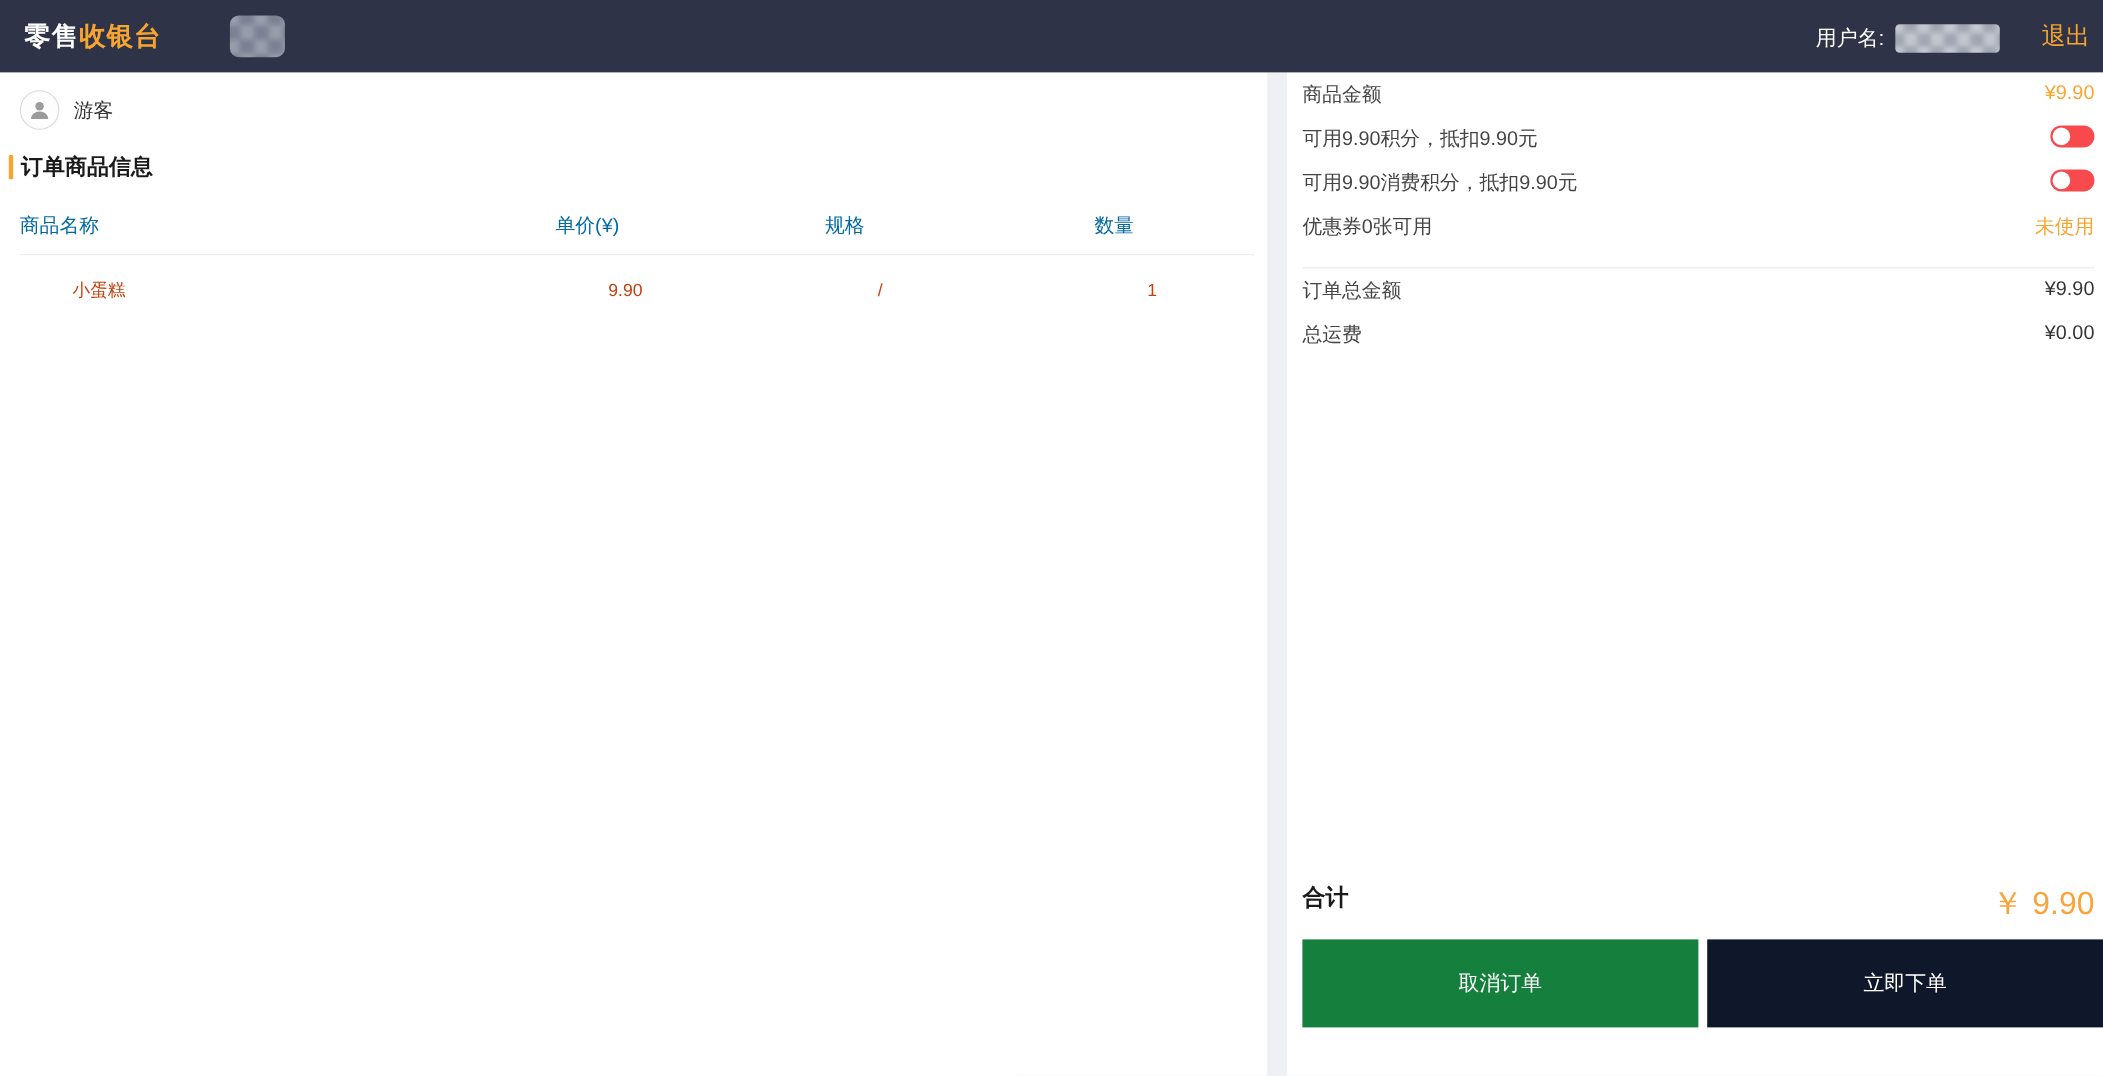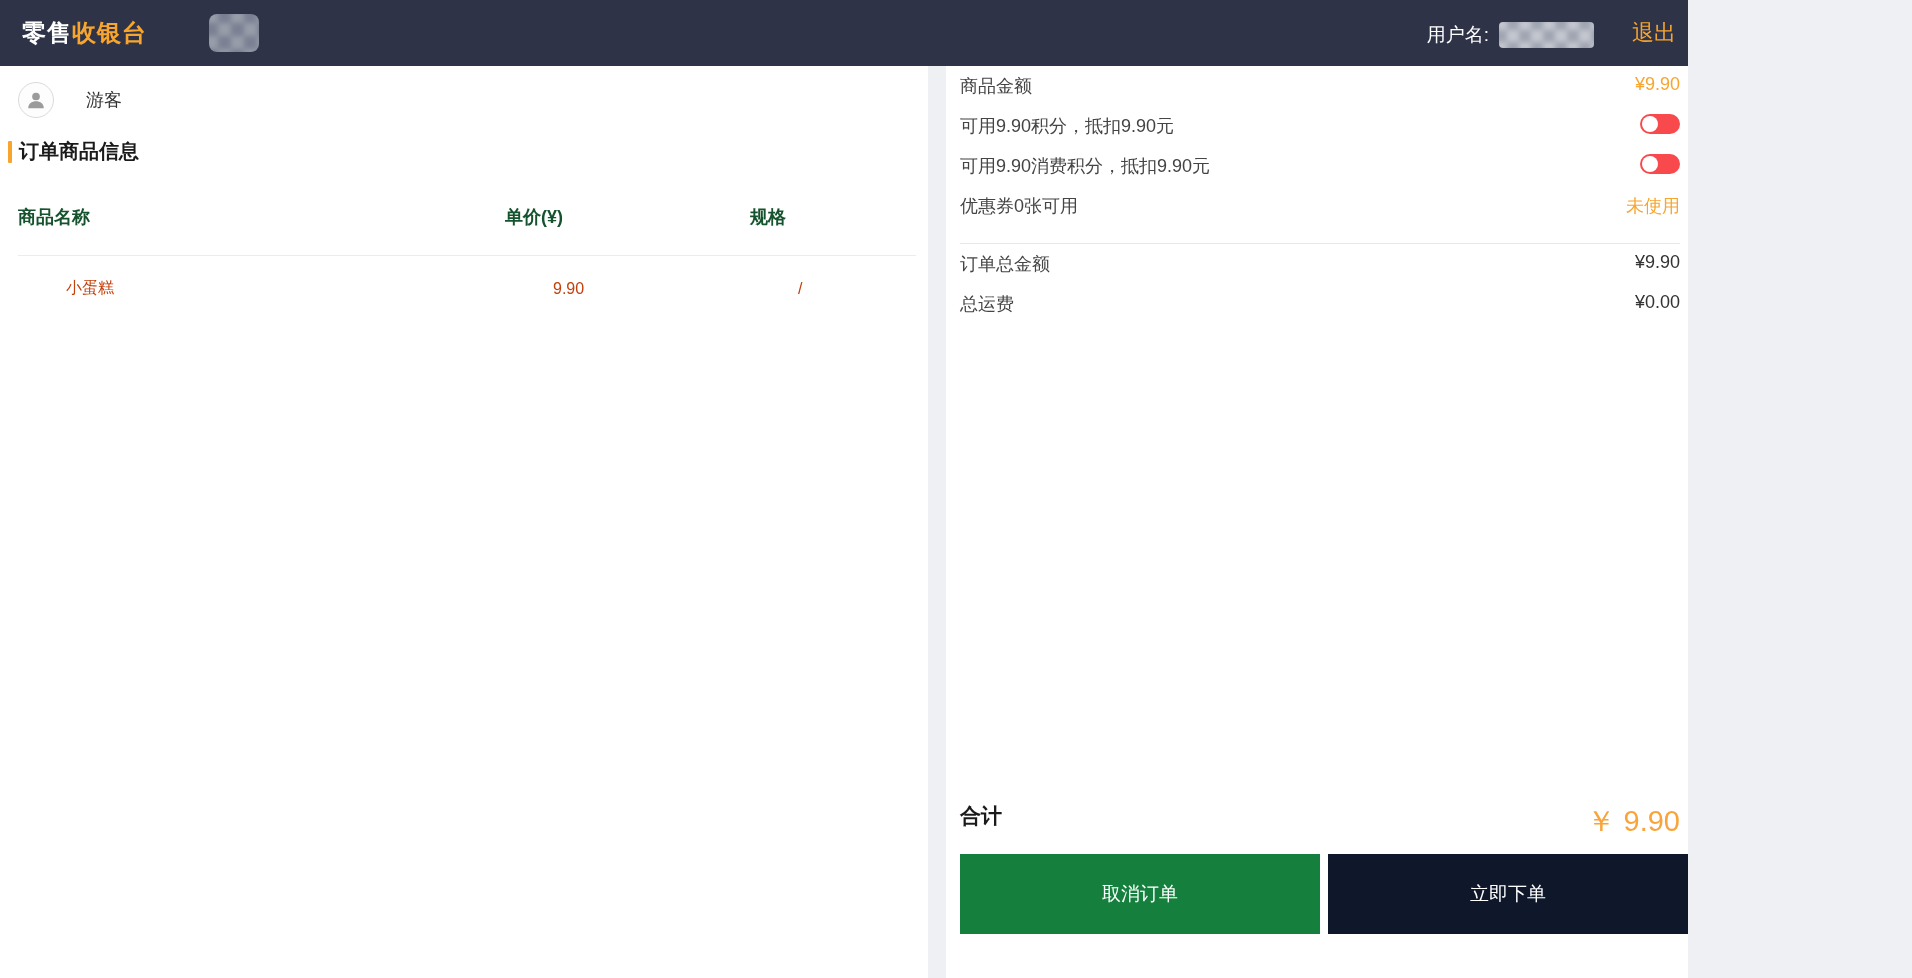--- a/index.html
+++ b/index.html
@@ -1,21 +1,21 @@
 <!DOCTYPE html>
 <html><head>
 <meta charset="utf-8">
 <style>
   * { margin:0; padding:0; box-sizing:border-box; }
   html,body { width:1912px; height:978px; overflow:hidden; }
   body {
     font-family:"Liberation Sans","DejaVu Sans",sans-serif;
     background:#eef0f4; color:#333;
   }
-  .app { width:1688px; height:978px; display:flex; flex-direction:column; }
+  .app { width:1912px; height:978px; display:flex; flex-direction:column; }
 
   
   .topbar {
     height:66px; flex:0 0 66px; background:#2e3347; color:#fff;
     display:flex; align-items:center; padding:0 12px 0 22px;
   }
   .brand { font-size:24px; font-weight:bold; letter-spacing:1px; white-space:nowrap; }
   .brand .accent { color:#f7a52f; }
   .blur-logo {
     width:50px; height:38px; border-radius:8px; margin-left:62px; overflow:hidden;
@@ -36,37 +36,37 @@
     background:repeating-conic-gradient(#a0a5b2 0% 25%, #c4c7cf 0% 50%) 0 0 / 24px 24px;
     filter:blur(2.5px);
   }
   .logout { font-size:22px; color:#f7a52f; margin-left:28px; cursor:pointer; text-decoration:none; }
 
   
   .main { flex:1; display:flex; min-height:0; }
 
   
   .left-panel { flex:1; background:#fff; min-width:0; }
-  .customer-row { display:flex; align-items:center; margin:16px 0 0 18px;gap:19px; }
+  .customer-row { display:flex; align-items:center; margin:16px 0 0 18px; }
   .avatar {
     width:36px; height:36px; border-radius:50%; border:1px solid #dadada;
     background:#fdfdfd; display:flex; align-items:center; justify-content:center;
   }
   .customer-name { font-size:18px; color:#333; margin-left:13px; }
   .section-title {
     display:flex; align-items:center; margin:20px 0 0 8px;
     font-size:20px; font-weight:bold; color:#1a1a1a;
   }
   .section-title .bar { width:4px; height:22px; background:#f7a52f; margin-right:7px; border-radius:1px; }
 
   .goods-table { margin:28px 12px 0 18px; }
   .t-head, .t-row {
     display:grid; grid-template-columns:487px 245px 245px 1fr; align-items:center;
   }
-  .t-head { font-size:18px; font-weight:bold; color:#14532d; padding-bottom:14px; border-bottom:1px solid #ececec; }
+  .t-head { font-size:18px; font-weight:normal; color:#0369a1; padding-bottom:14px; border-bottom:1px solid #ececec; }
   .t-row  { font-size:16px; color:#c2410c; padding-top:22px;margin-left:48px; }
 
   
   .panel-gap { flex:0 0 18px; background:#eef0f4; }
 
   
   .right-panel {
     flex:0 0 742px; background:#fff; display:flex; flex-direction:column;
     padding:8px 8px 44px 14px;
   }

